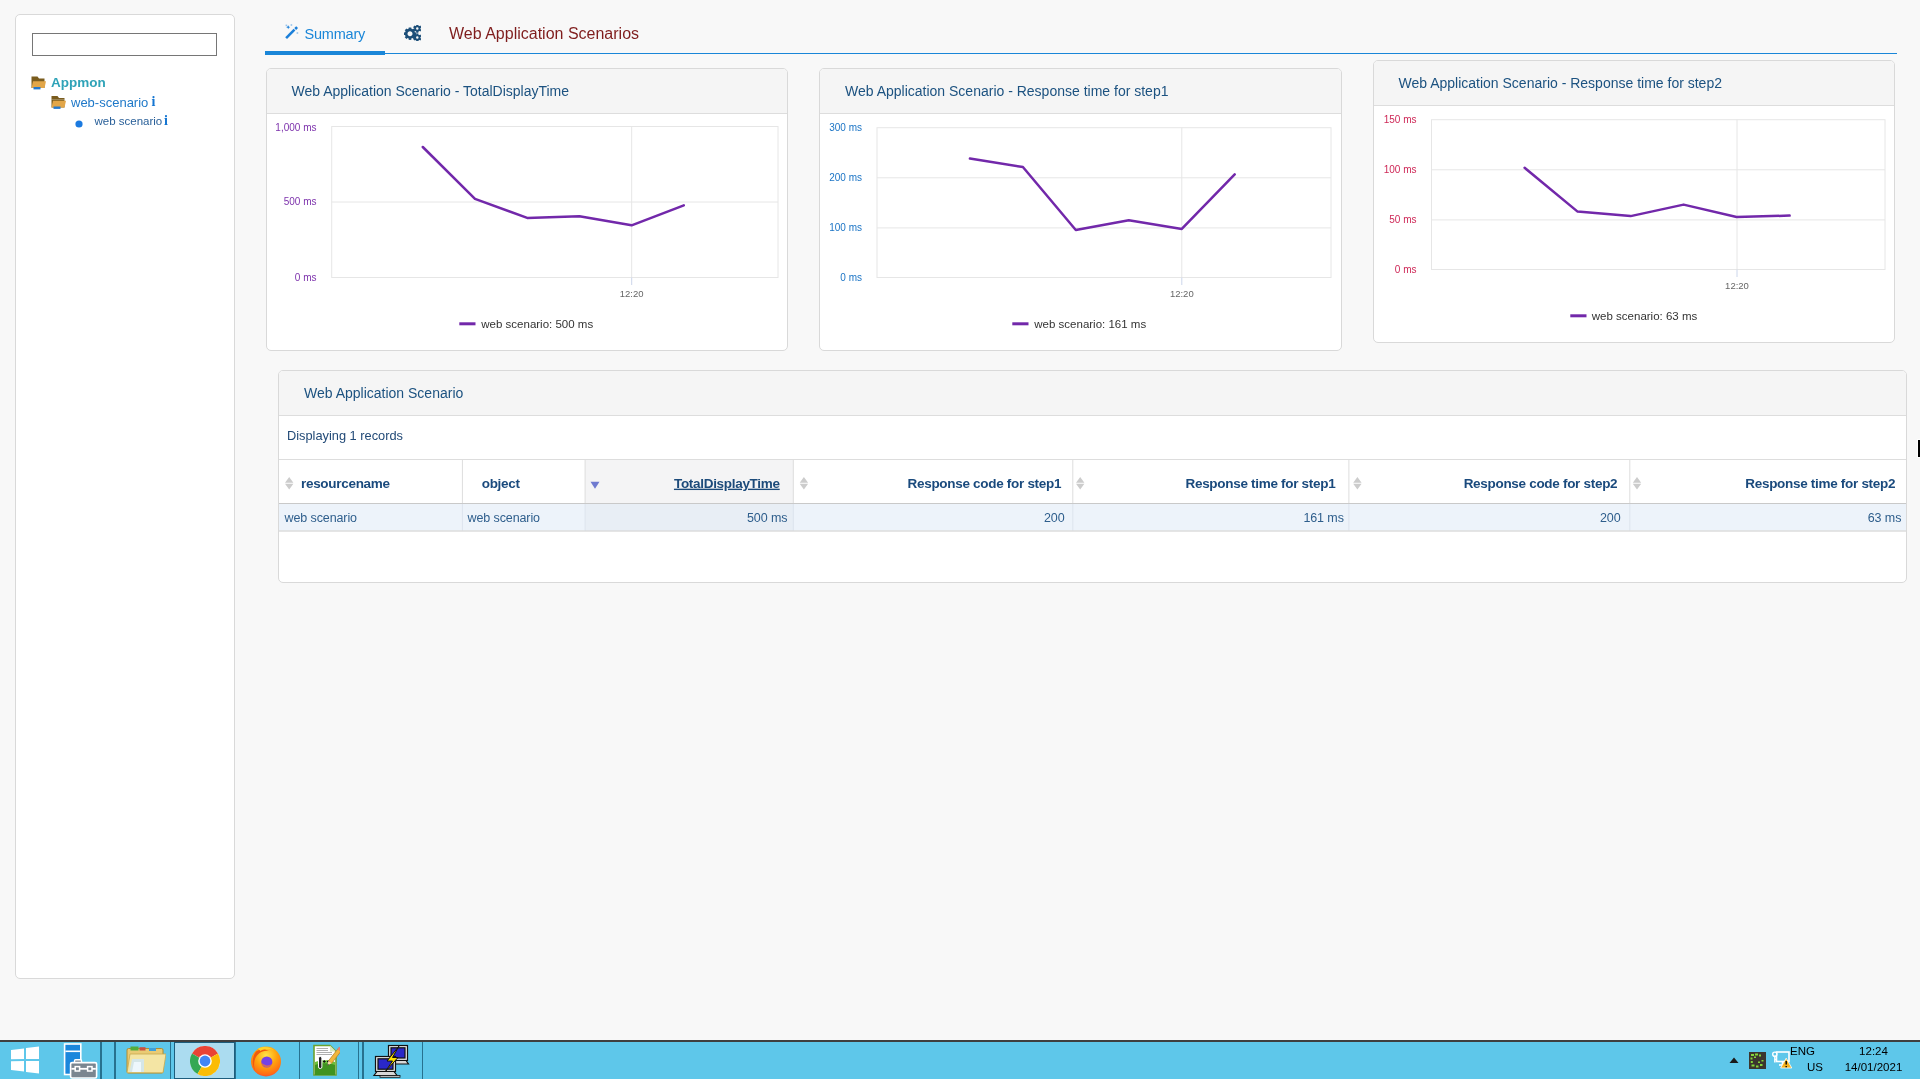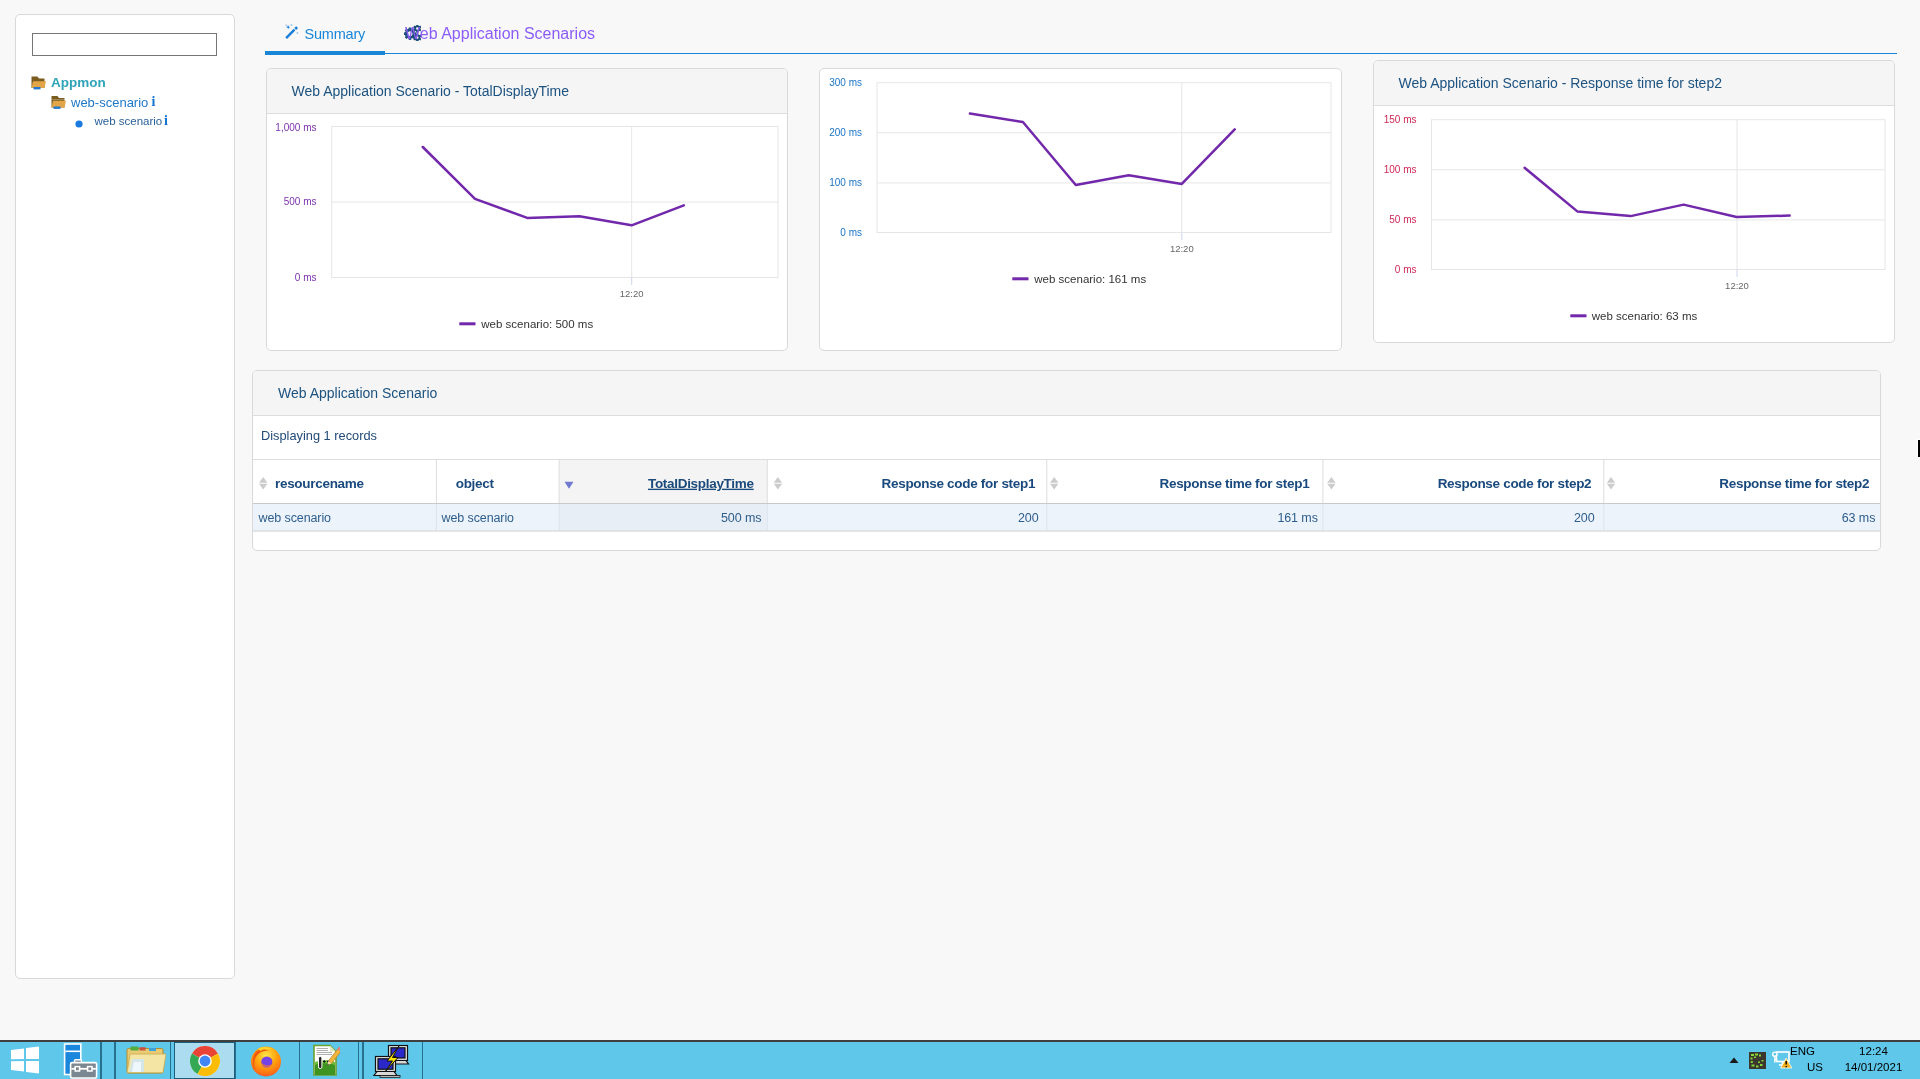--- a/index.html
+++ b/index.html
@@ -117,21 +117,21 @@
         </g>
       <g transform="rotate(240)">
           <rect x="-1.05" y="-4.2" width="2.1" height="2"></rect>
         </g>
       <g transform="rotate(300)">
           <rect x="-1.05" y="-4.2" width="2.1" height="2"></rect>
         </g>
     </g>
   </g>
 </svg>
-<div class="abs" style="left:405px;top:25px;font-size:16px;letter-spacing:0;color:#8b5cf6;">Web Application Scenarios</div>
+<div class="abs" style="left:449px;top:25px;font-size:16px;letter-spacing:0;color:#7f1d1d;">Web Application Scenarios</div>
 <div class="abs" style="left:265px;top:52.5px;width:1632px;height:1.6px;background:#1a86d8;"></div>
 <div class="abs" style="left:265px;top:50.5px;width:120px;height:4px;background:#1a86d8;"></div>
 
 <div class="panel" style="left:265.5px;top:67.5px;width:522px;height:283px;">
   <div class="phead">Web Application Scenario - TotalDisplayTime</div>
   <svg width="520" height="235" viewBox="0 0 520 235">
     <rect x="64.7" y="12.5" width="446.3" height="151" fill="none" stroke="#e6e6e6" stroke-width="1"></rect>
     <line x1="64.7" y1="88" x2="511" y2="88" stroke="#e6e6e6"></line>
     <line x1="364.7" y1="12.5" x2="364.7" y2="163.5" stroke="#e6e6e6"></line>
     <line x1="364.7" y1="163.5" x2="364.7" y2="171" stroke="#ccd6eb"></line>
@@ -139,20 +139,21 @@
     <text x="49.5" y="91.3" font-size="10" fill="#7d32ac" text-anchor="end">500 ms</text>
     <text x="49.5" y="166.8" font-size="10" fill="#7d32ac" text-anchor="end">0 ms</text>
     <text x="364.7" y="183" font-size="9.5" fill="#666" text-anchor="middle">12:20</text>
     <polyline points="155.8,33 208,84.8 260.2,103.9 312.4,102.2 364.6,111.3 416.8,91.4" fill="none" stroke="#7228aa" stroke-width="2.5" stroke-linejoin="round" stroke-linecap="round"></polyline>
     <line x1="192.3" y1="209.8" x2="208.5" y2="209.8" stroke="#7228aa" stroke-width="3"></line>
     <text x="214.3" y="213.7" font-size="11.5" fill="#333">web scenario: 500 ms</text>
   </svg>
 </div>
 
 <div class="panel" style="left:819px;top:67.5px;width:522.5px;height:283px;">
+  <div class="phead">Web Application Scenario - Response time for step1</div>
   <svg width="520" height="235" viewBox="0 0 520 235">
     <rect x="57" y="13.7" width="454" height="149.8" fill="none" stroke="#e6e6e6" stroke-width="1"></rect>
     <line x1="57" y1="63.8" x2="511" y2="63.8" stroke="#e6e6e6"></line>
     <line x1="57" y1="113.9" x2="511" y2="113.9" stroke="#e6e6e6"></line>
     <line x1="361.8" y1="13.7" x2="361.8" y2="163.5" stroke="#e6e6e6"></line>
     <line x1="361.8" y1="163.5" x2="361.8" y2="171" stroke="#ccd6eb"></line>
     <text x="42" y="17.2" font-size="10" fill="#1b74c5" text-anchor="end">300 ms</text>
     <text x="42" y="67.3" font-size="10" fill="#1b74c5" text-anchor="end">200 ms</text>
     <text x="42" y="117.4" font-size="10" fill="#1b74c5" text-anchor="end">100 ms</text>
     <text x="42" y="166.8" font-size="10" fill="#1b74c5" text-anchor="end">0 ms</text>
@@ -175,21 +176,21 @@
     <text x="42.5" y="67.3" font-size="10" fill="#ce2857" text-anchor="end">100 ms</text>
     <text x="42.5" y="117.4" font-size="10" fill="#ce2857" text-anchor="end">50 ms</text>
     <text x="42.5" y="166.8" font-size="10" fill="#ce2857" text-anchor="end">0 ms</text>
     <text x="363" y="183" font-size="9.5" fill="#666" text-anchor="middle">12:20</text>
     <polyline points="150.6,61.8 203.6,105.6 256.6,110.1 309.6,98.6 362.6,111 415.6,109.6" fill="none" stroke="#7228aa" stroke-width="2.5" stroke-linejoin="round" stroke-linecap="round"></polyline>
     <line x1="196.3" y1="209.8" x2="212.5" y2="209.8" stroke="#7228aa" stroke-width="3"></line>
     <text x="217.8" y="213.7" font-size="11.5" fill="#333">web scenario: 63 ms</text>
   </svg>
 </div>
 
-<div class="panel" style="left:252px;top:370px;width:1629px;height:181px;">
+<div class="panel" style="left:278px;top:370px;width:1629px;height:213px;">
   <div class="phead">Web Application Scenario</div>
   <div class="abs" style="left:8px;top:57px;font-size:12.8px;color:#224a77;">Displaying 1 records</div>
   <svg class="abs" style="left:0;top:88px;" width="1627" height="91" viewBox="0 0 1627 91">
 
     <line x1="0" y1="0.5" x2="1627" y2="0.5" stroke="#ddd"></line>
     <rect x="306.1" y="1" width="208.2" height="43" fill="#f4f4f5"></rect>
 
     <g stroke="#ddd">
       <line x1="183.4" y1="1" x2="183.4" y2="44"></line>
       <line x1="306.1" y1="1" x2="306.1" y2="44"></line>

